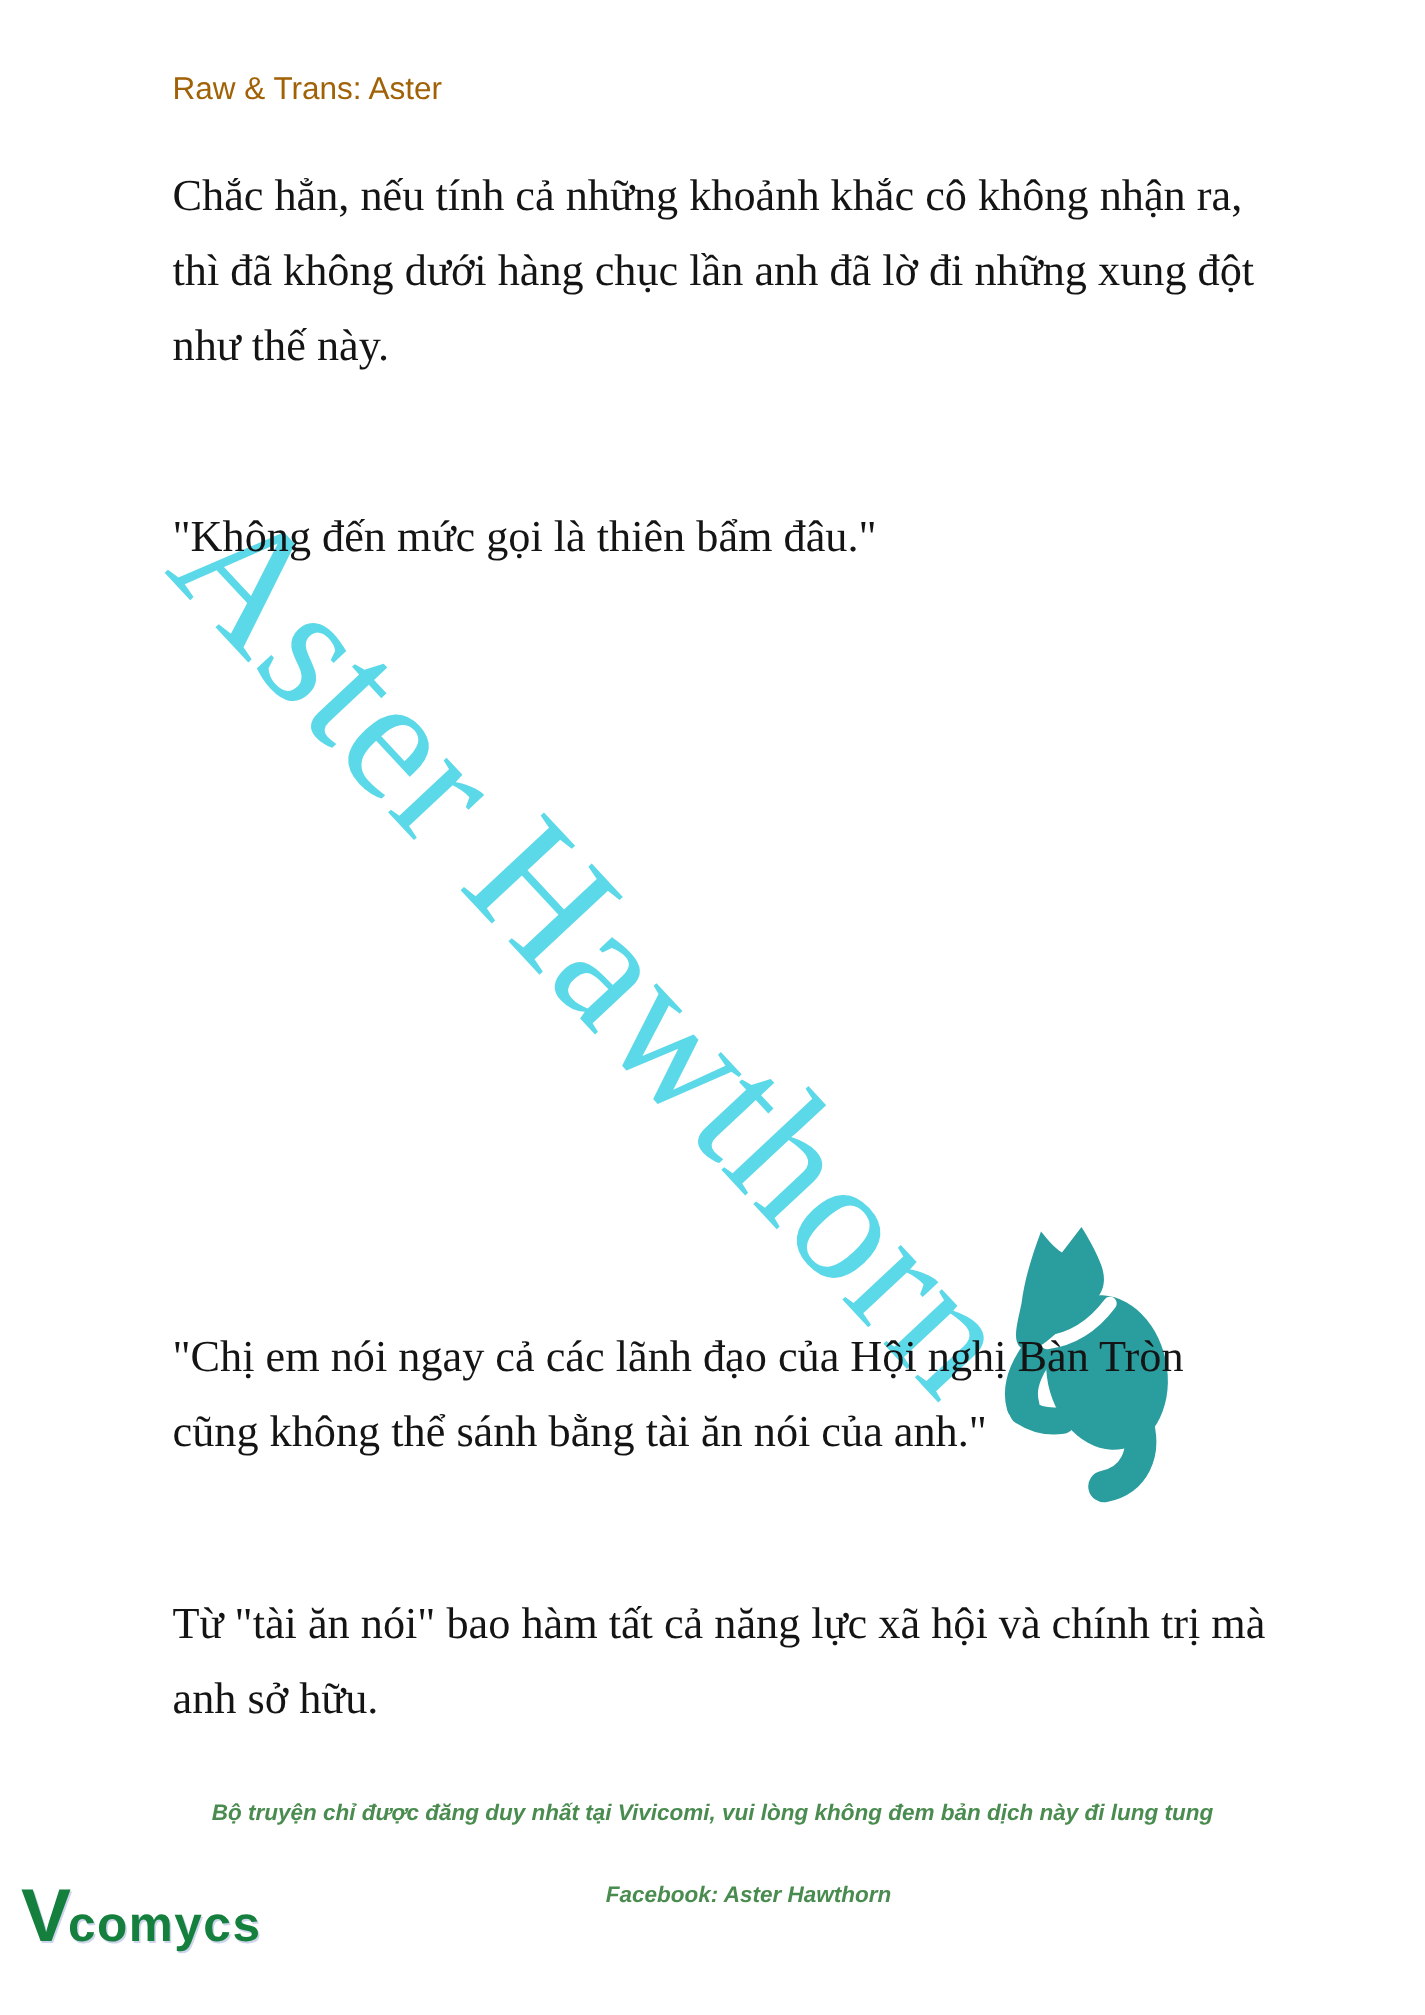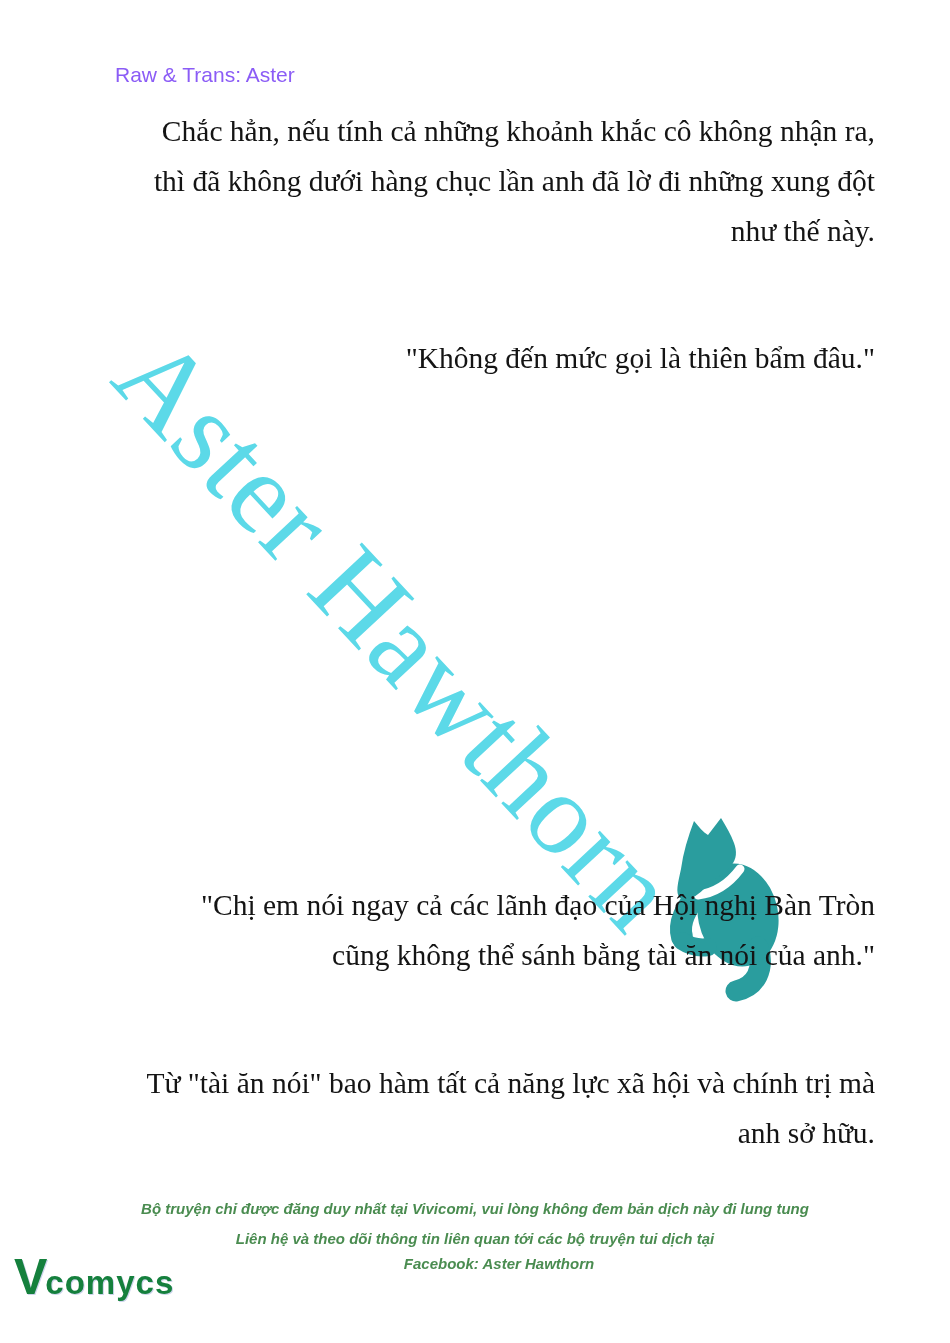--- a/index.html
+++ b/index.html
@@ -7,24 +7,24 @@
     position: relative;
     width: 950px;
     height: 1343px;
     background: #ffffff;
     overflow: hidden;
     font-family: "Liberation Serif", serif;
   }
   .header-credit {
     position: absolute;
     left: 115px;
-    top: 63px;
+    top: 48px;
     font-family: "Liberation Sans", sans-serif;
     font-size: 21px;
-    color: #8b5cf6;
+    color: #a16207;
     z-index: 3;
     white-space: pre;
   }
   .watermark {
     position: absolute;
     left: 185px;
     top: 310px;
     font-family: "Liberation Serif", serif;
     font-size: 116px;
     color: #5cd9e8;
@@ -48,21 +48,20 @@
   .para {
     position: absolute;
     left: 115px;
     width: 760px;
     font-family: "Liberation Serif", serif;
     font-size: 29.5px;
     line-height: 50px;
     color: #141414;
     white-space: pre;
     z-index: 3;
-    text-align: right;
   }
   .f-line {
     position: absolute;
     left: 0;
     width: 100%;
     text-align: center;
     font-family: "Liberation Sans", sans-serif;
     font-style: italic;
     font-weight: bold;
     font-size: 15px;
@@ -121,18 +120,17 @@
   <div class="para" style="top:106px">Chắc hẳn, nếu tính cả những khoảnh khắc cô không nhận ra,
 thì đã không dưới hàng chục lần anh đã lờ đi những xung đột
 như thế này.</div>
   <div class="para" style="top:333px">"Không đến mức gọi là thiên bẩm đâu."</div>
   <div class="para" style="top:880px">"Chị em nói ngay cả các lãnh đạo của Hội nghị Bàn Tròn
 cũng không thể sánh bằng tài ăn nói của anh."</div>
   <div class="para" style="top:1058px">Từ "tài ăn nói" bao hàm tất cả năng lực xã hội và chính trị mà
 anh sở hữu.</div>
 
   <div class="f-line f1">Bộ truyện chỉ được đăng duy nhất tại Vivicomi, vui lòng không đem bản dịch này đi lung tung</div>
-  <div class="f-line f2">Liên hệ và theo dõi thông tin liên quan tới các bộ truyện tui dịch tại</div>
   <div class="f-line f3">Facebook: Aster Hawthorn</div>
 
   <div class="logo"><span class="logo-v">V</span><span class="logo-rest">comycs</span></div>
 
 </div>
 
 </body></html>

